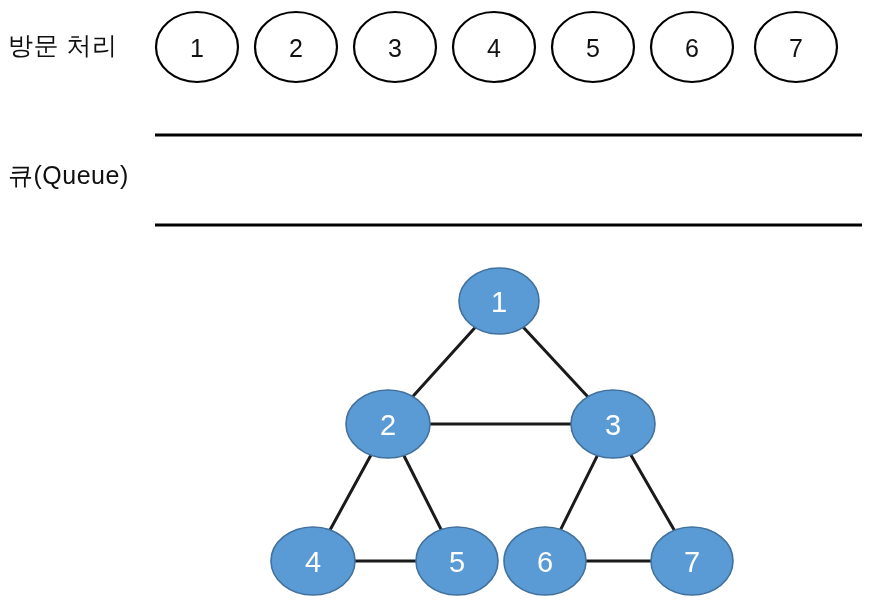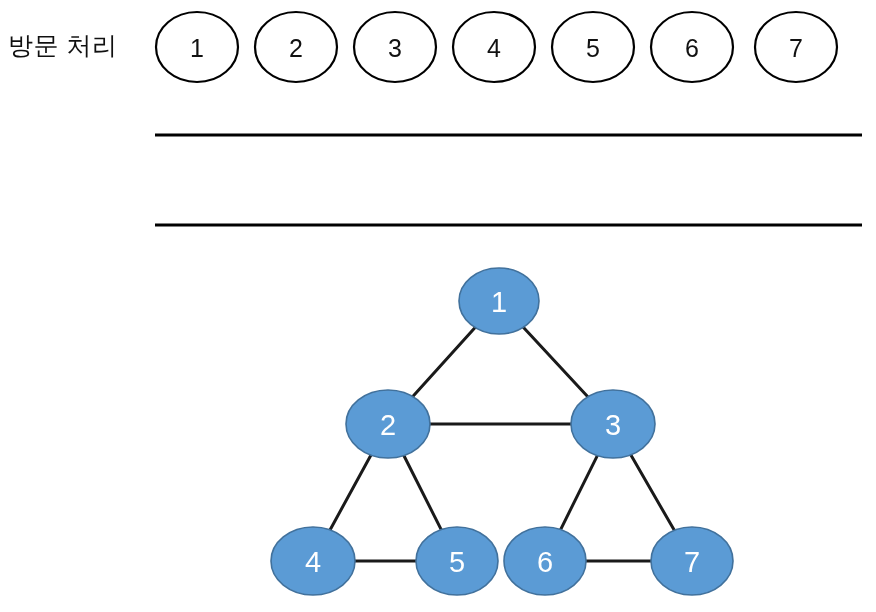--- a/index.html
+++ b/index.html
@@ -74,20 +74,21 @@
     dominant-baseline: central;
   }
 </style>
 </head>
 <body>
 
 <div id="stage">
 
   <div class="label-text" id="visit-label">방문 처리</div>
 
+  <div class="label-text" id="queue-label">큐(Queue)</div>
 
   <svg class="layer" id="visit-layer" viewBox="0 0 876 612">
       <g>
         <ellipse class="visit-slot-ellipse" cx="197" cy="43" rx="41" ry="35"></ellipse>
         <text class="visit-slot-text" x="197" y="44">1</text>
       </g>
       <g>
         <ellipse class="visit-slot-ellipse" cx="296" cy="43" rx="41" ry="35"></ellipse>
         <text class="visit-slot-text" x="296" y="44">2</text>
       </g>

